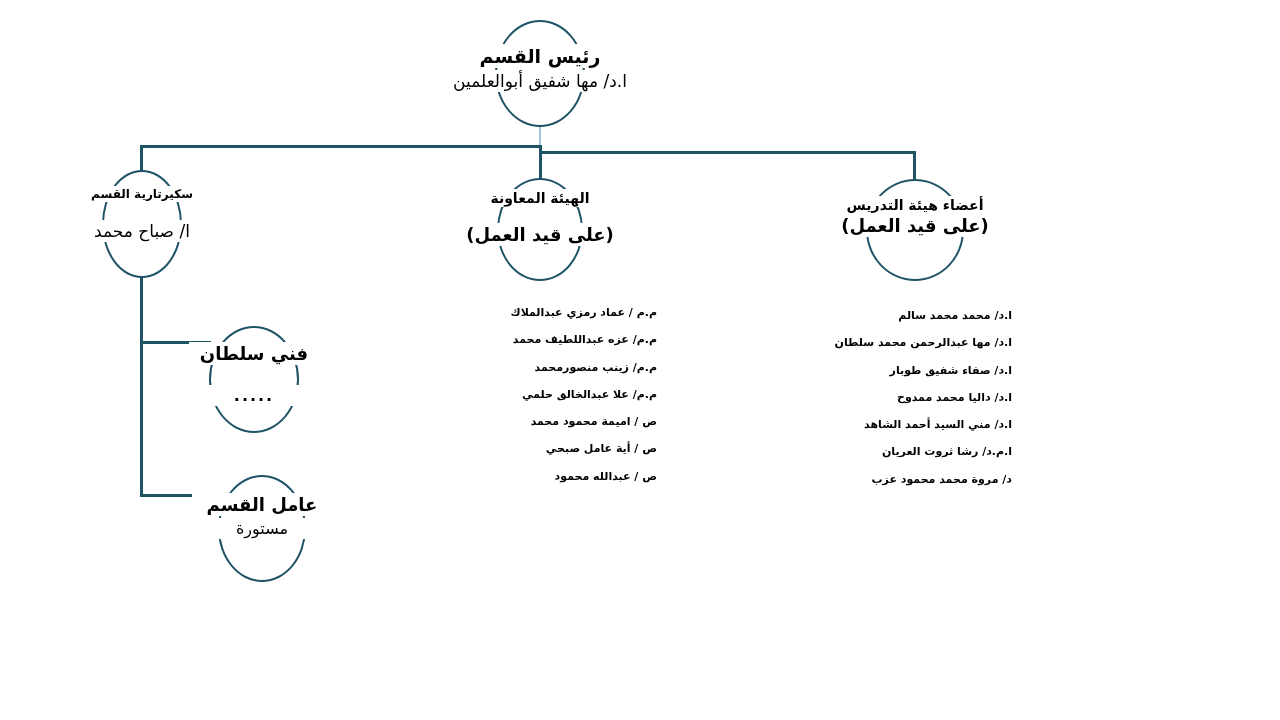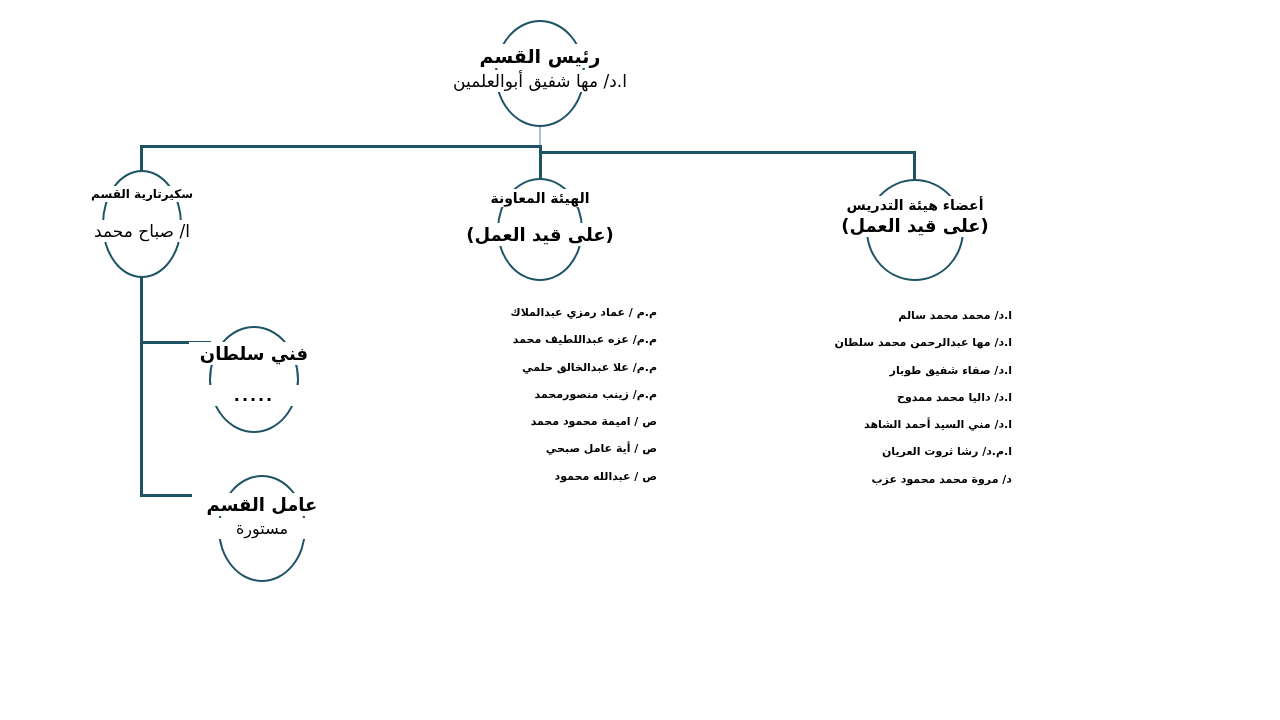--- a/index.html
+++ b/index.html
@@ -122,22 +122,22 @@
     <div class="ellipse"></div>
   </div>
   <div class="node-text" style="left:192px;top:493px;width:140px;">
     <div class="nt-title" style="font-size:18px;">عامل القسم</div>
     <div class="nt-name" style="font-size:16px;margin-top:2px;">مستورة</div>
   </div>
 
   <div class="member-list" style="left:407px;top:299px;width:250px;">
       <div class="member-line">م.م / عماد رمزي عبدالملاك</div>
       <div class="member-line">م.م/ عزه عبداللطيف محمد</div>
+      <div class="member-line">م.م/ زينب منصورمحمد</div>
       <div class="member-line">م.م/ علا عبدالخالق حلمي</div>
-      <div class="member-line">م.م/ زينب منصورمحمد</div>
       <div class="member-line">ص / اميمة محمود محمد</div>
       <div class="member-line">ص / أية عامل صبحي</div>
       <div class="member-line">ص / عبدالله محمود</div>
     </div>
 
   <div class="member-list" style="left:762px;top:302px;width:250px;">
       <div class="member-line">ا.د/ محمد محمد سالم</div>
       <div class="member-line">ا.د/ مها عبدالرحمن محمد سلطان</div>
       <div class="member-line">ا.د/ صفاء شفيق طوبار</div>
       <div class="member-line">ا.د/ داليا محمد ممدوح</div>

